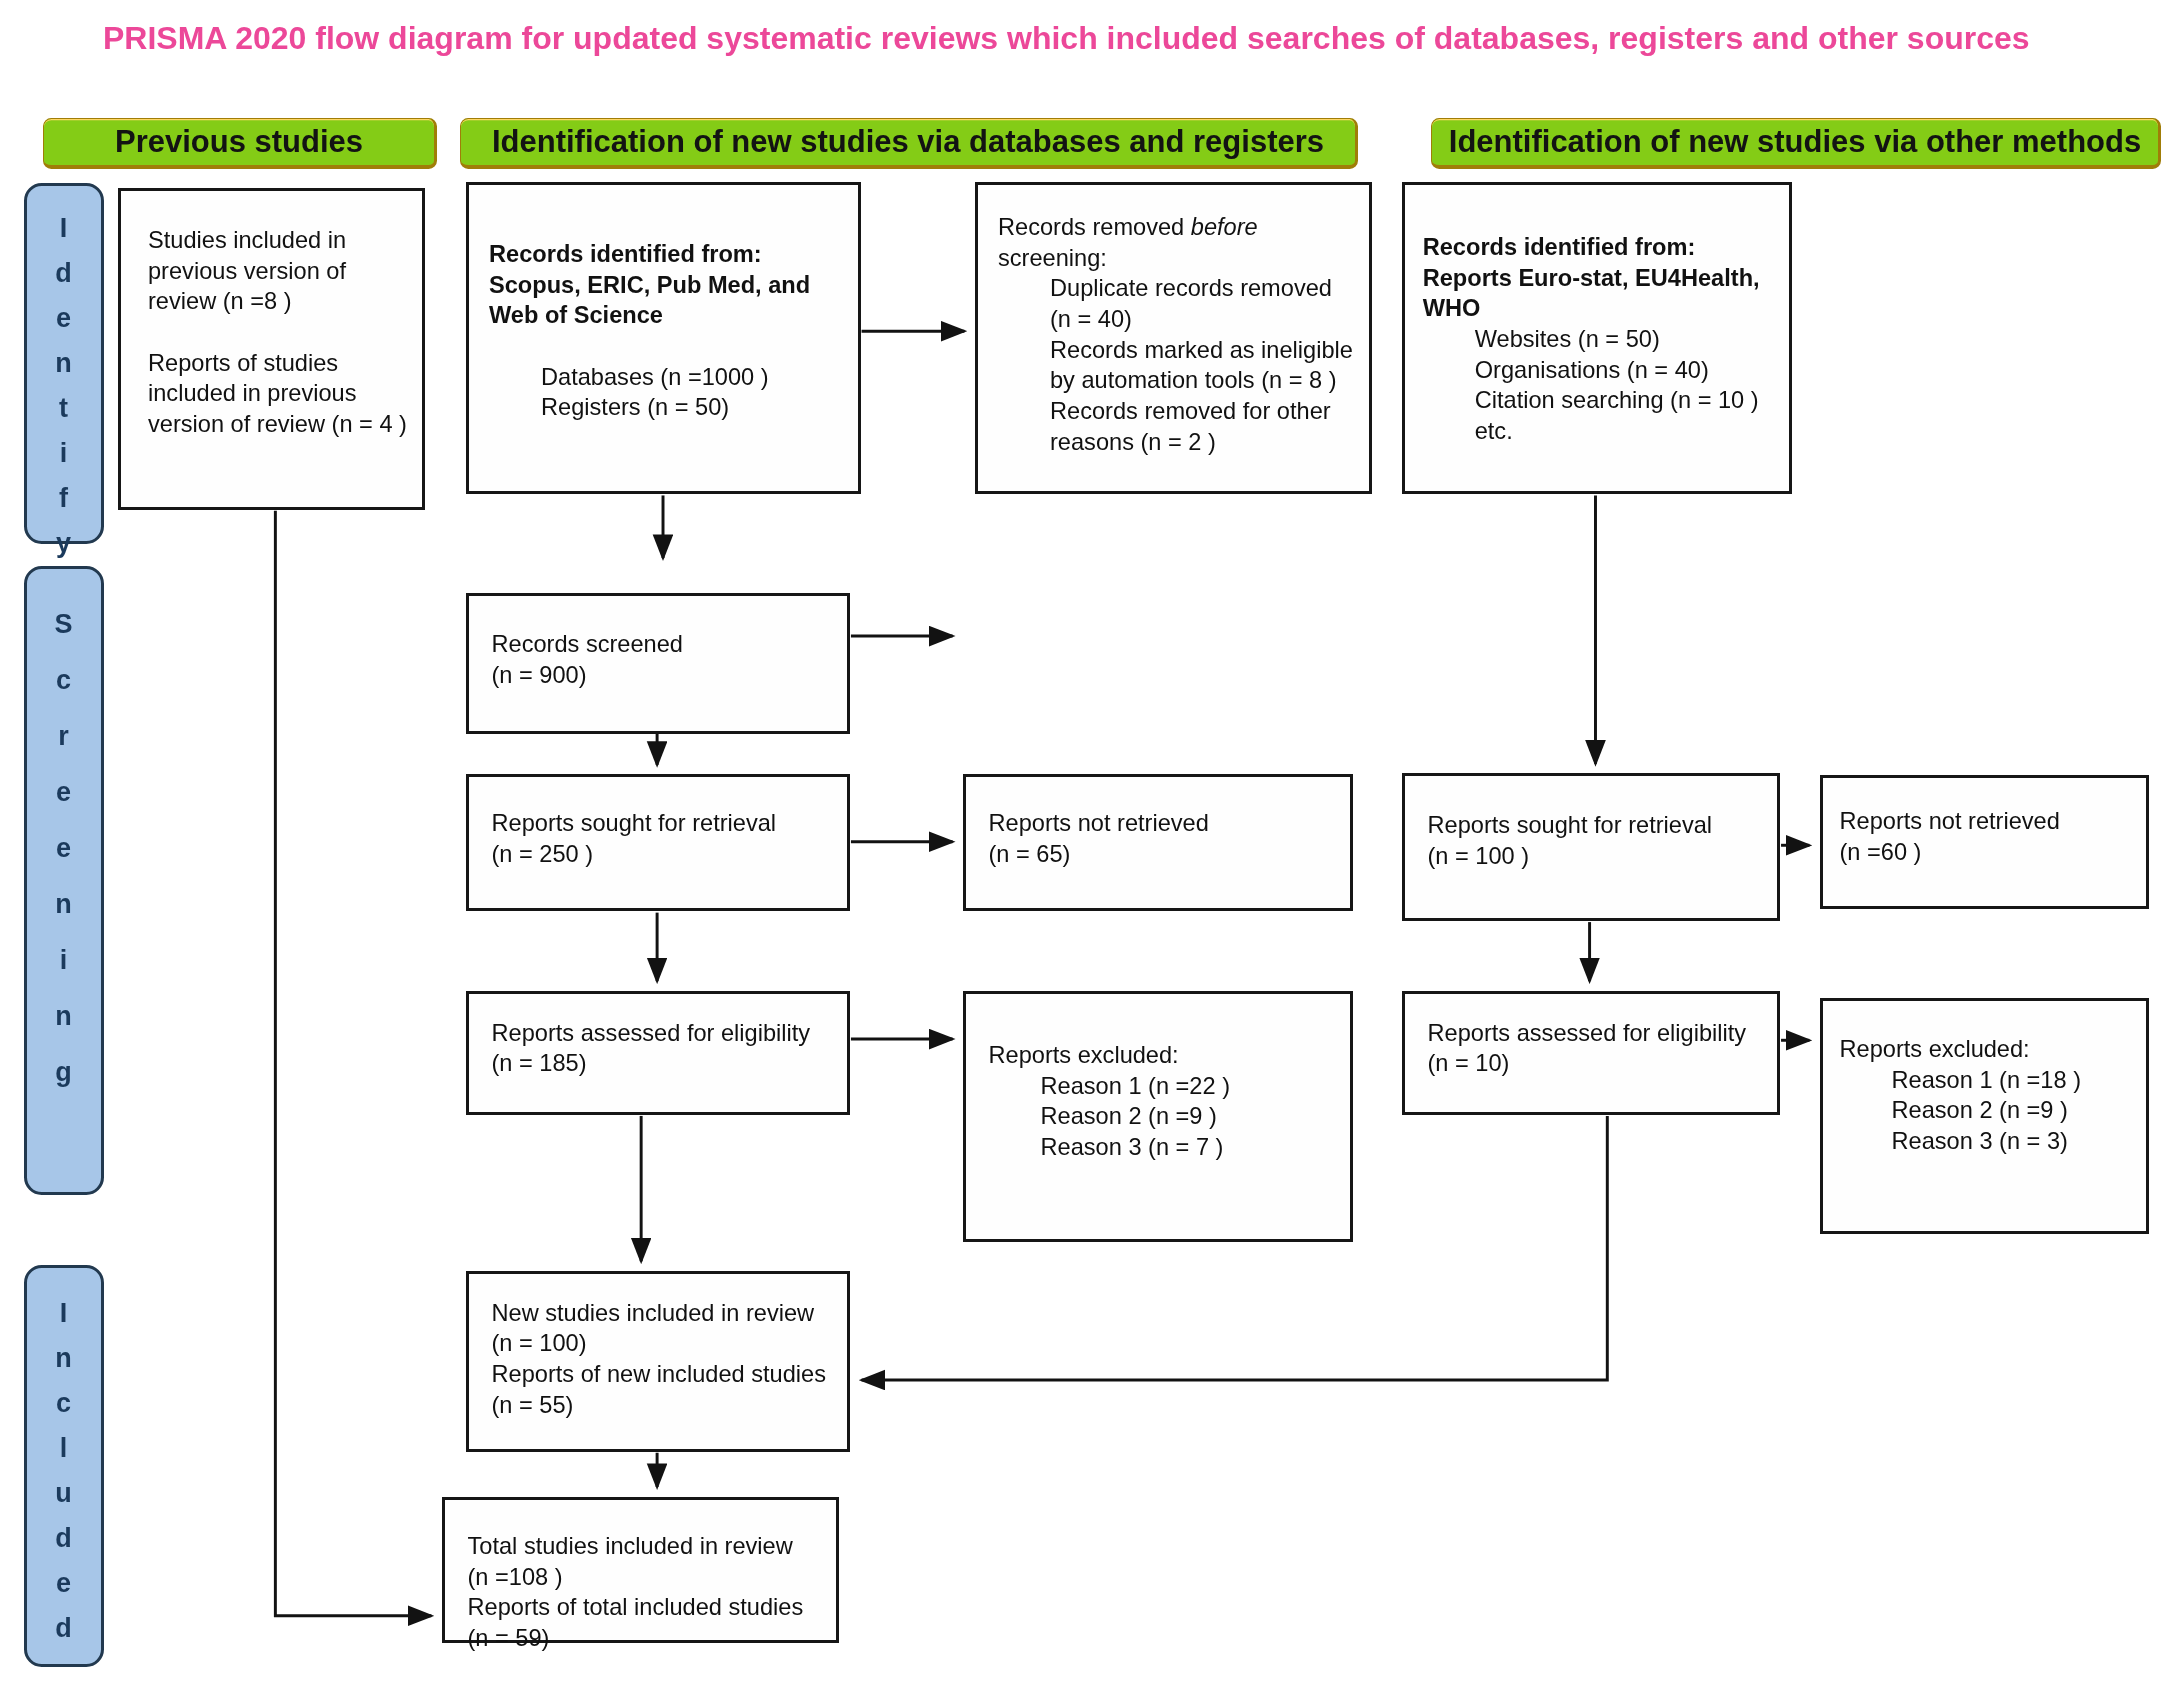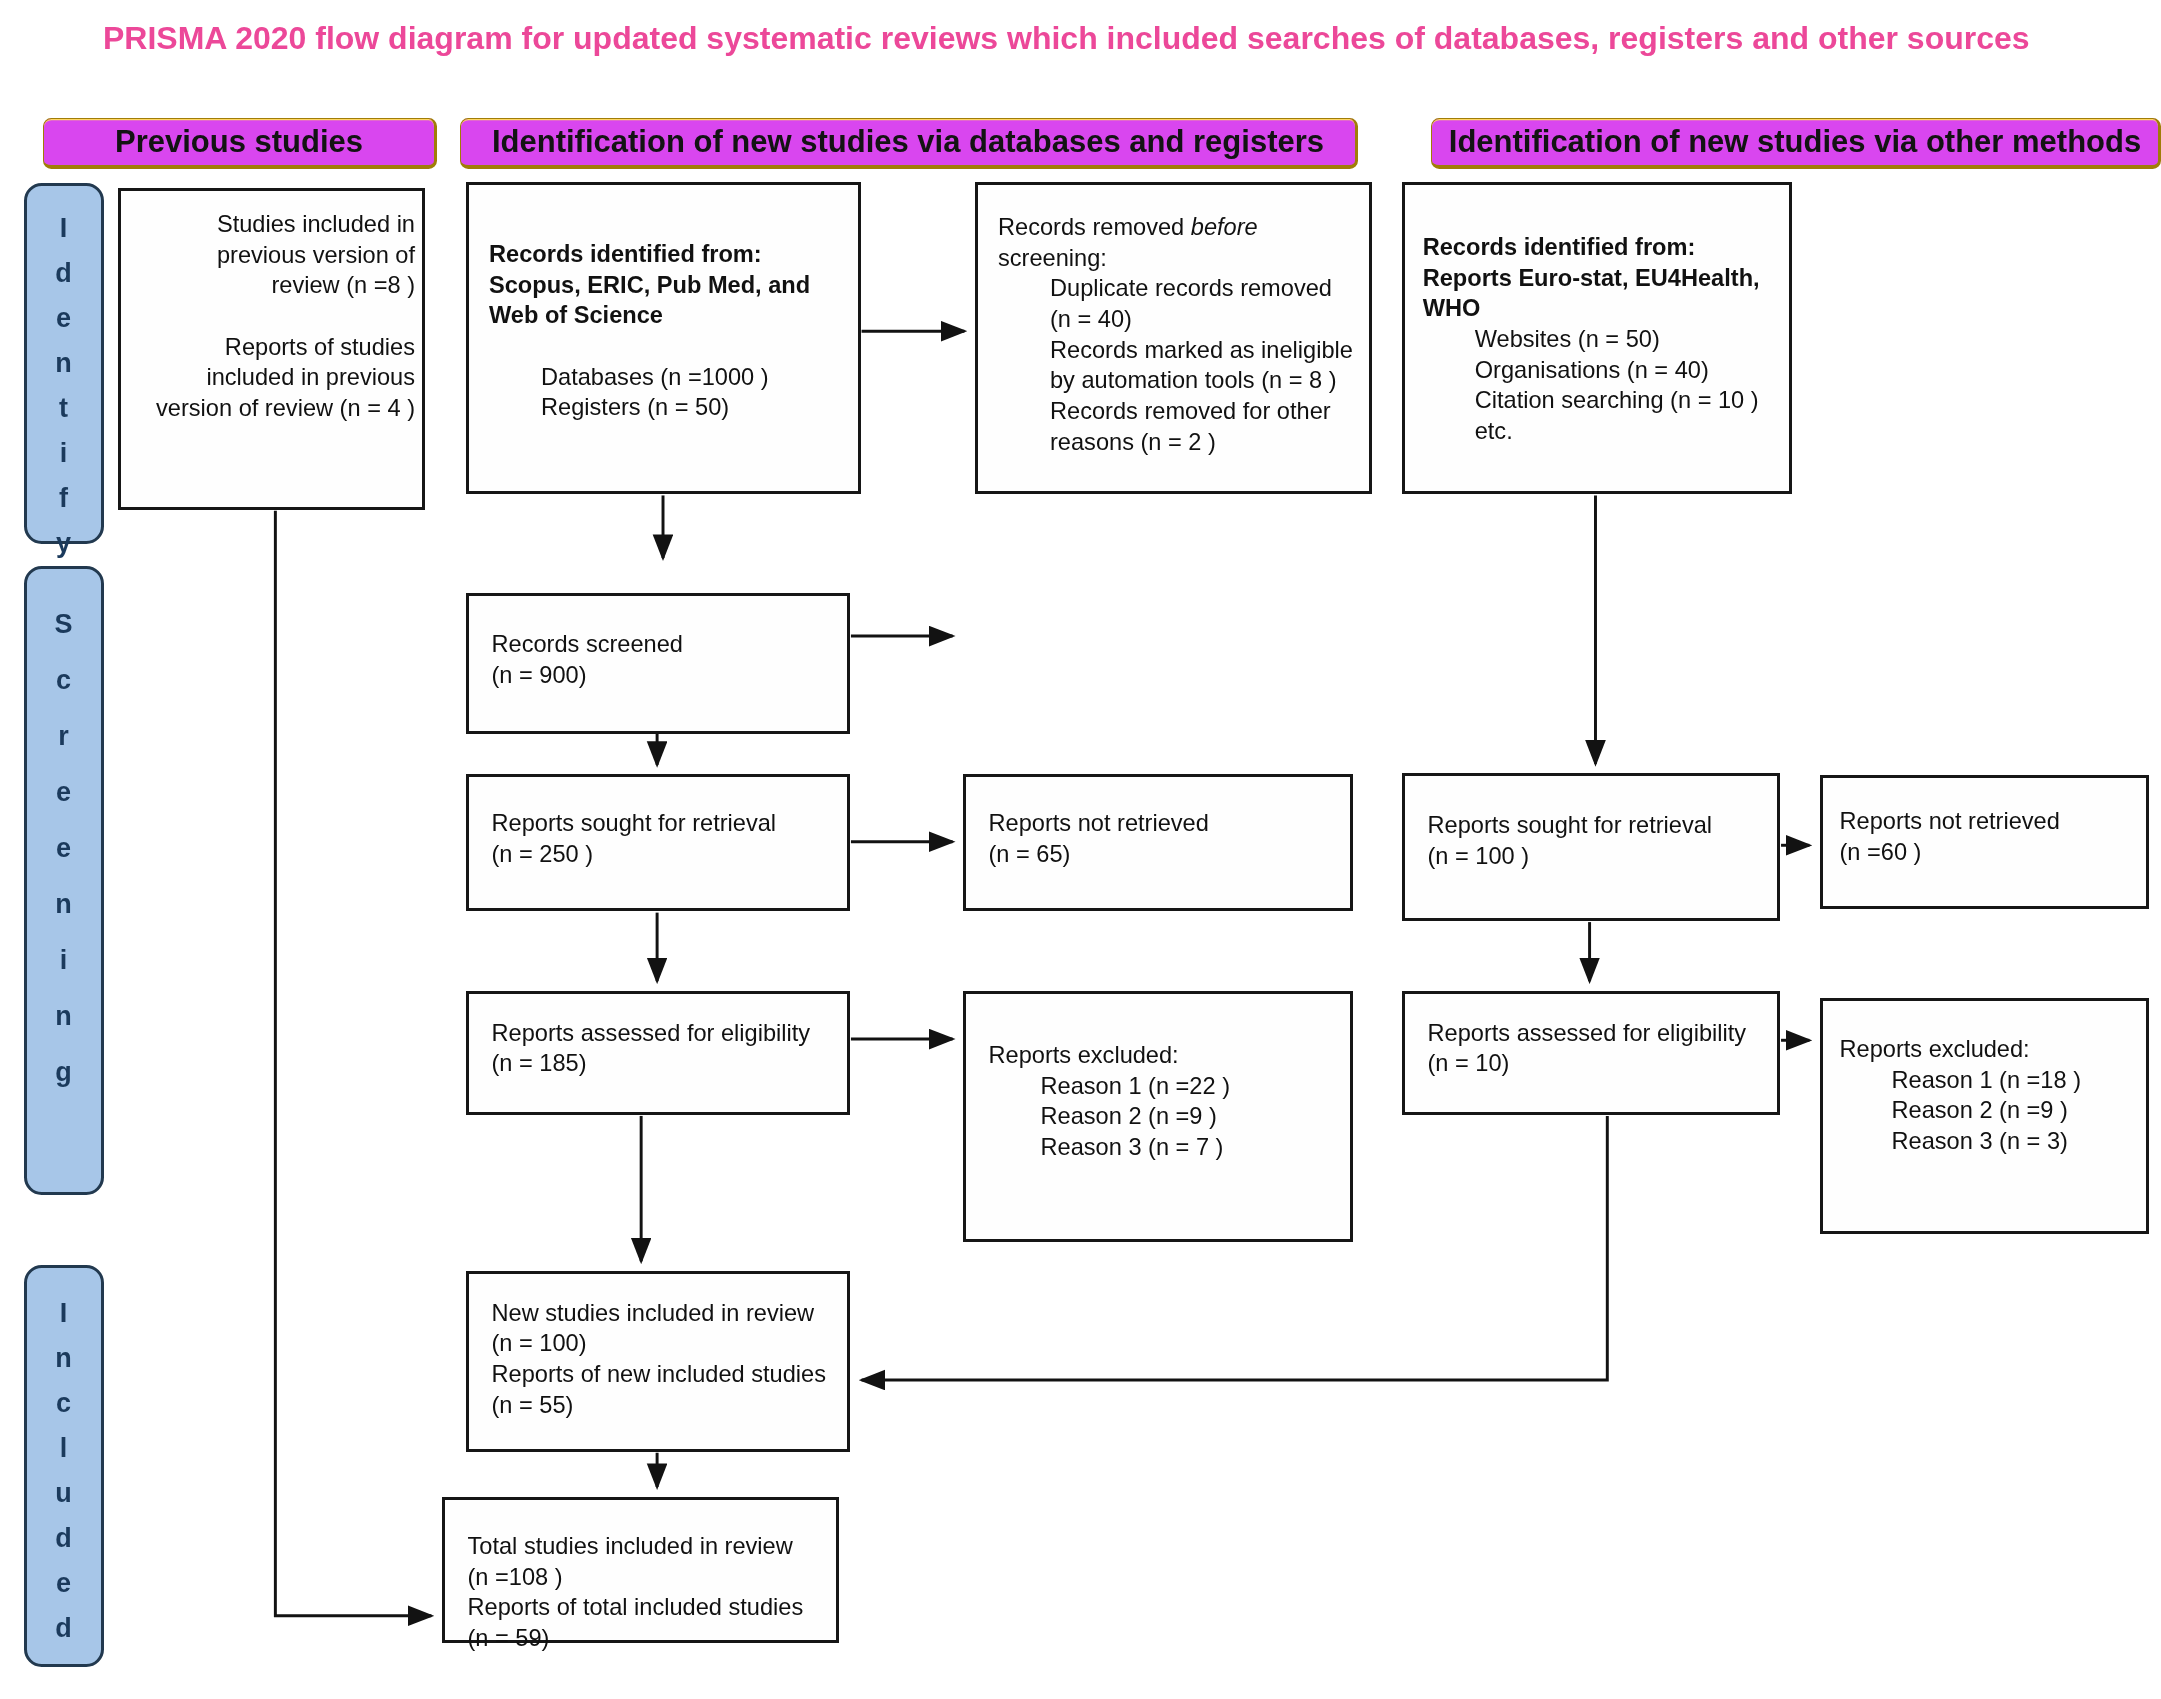--- a/index.html
+++ b/index.html
@@ -10,21 +10,21 @@
     font-family:"Liberation Sans", sans-serif;
     color:#111111;
   }
   .title{
     position:absolute;left:103px;top:20px;width:1950px;
     font-size:32px;font-weight:bold;color:#ec4899;
     letter-spacing:0px;
   }
   .hdr{
     position:absolute;height:46px;
-    background:#d946ef;
+    background:#84cc16;
     border:1.8px solid #a07d08;
     border-bottom-width:4.7px;
     border-right-width:3px;
     border-radius:8.3px;
     display:flex;align-items:center;justify-content:center;
     font-size:31px;font-weight:bold;color:#131313;
     box-shadow:inset 0 1.2px 0 #ffd763;
   }
   .stage{
     position:absolute;left:23.6px;width:80px;
@@ -99,21 +99,21 @@
     <path d="M1085,1888 L1085,2134" marker-end="url(#ah)"></path>
     <path d="M1112,2458 L1112,2516" marker-end="url(#ah)"></path>
     <path d="M2700,838 L2700,1292" marker-end="url(#ah)"></path>
     <path d="M3014,1430 L3062,1430" marker-end="url(#ah)"></path>
     <path d="M2690,1560 L2690,1660" marker-end="url(#ah)"></path>
     <path d="M3014,1760 L3062,1760" marker-end="url(#ah)"></path>
     <path d="M2720,1888 L2720,2335 L1458,2335" marker-end="url(#ah)"></path>
     <path d="M466,864 L466,2734 L730,2734" marker-end="url(#ah)"></path>
   </svg>
 
-  <div class="box" style="left:118px;top:188px;width:307px;height:322px;padding-top:18px;padding-left:27px;text-align:right;">
+  <div class="box" style="left:118px;top:188px;width:307px;height:322px;padding-top:34px;padding-left:27px;">
       <div><span>Studies included in</span></div>
       <div><span>previous version of</span></div>
       <div><span>review (n =8 )</span></div>
       <div>&nbsp;</div>
       <div><span>Reports of studies</span></div>
       <div><span>included in previous</span></div>
       <div><span>version of review (n = 4 )</span></div>
     </div>
 
   <div class="box" style="left:466px;top:182px;width:395px;height:312px;padding-top:54px;padding-left:20px;">

